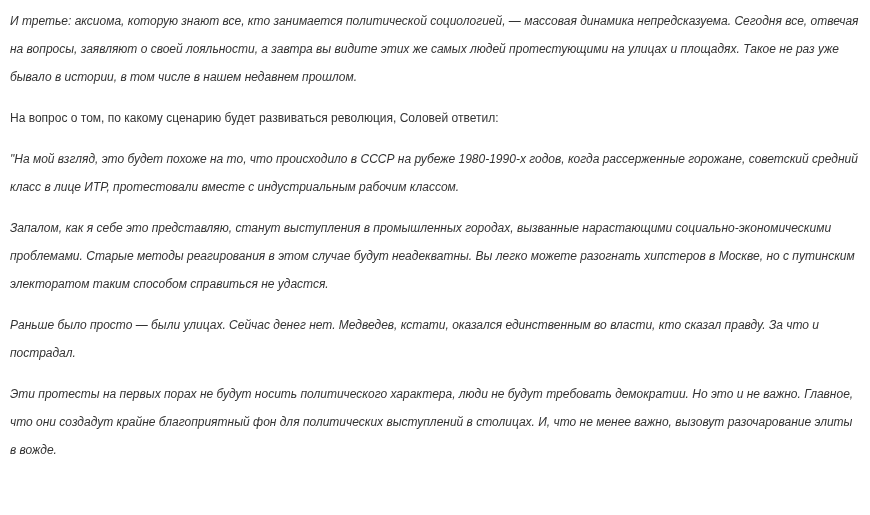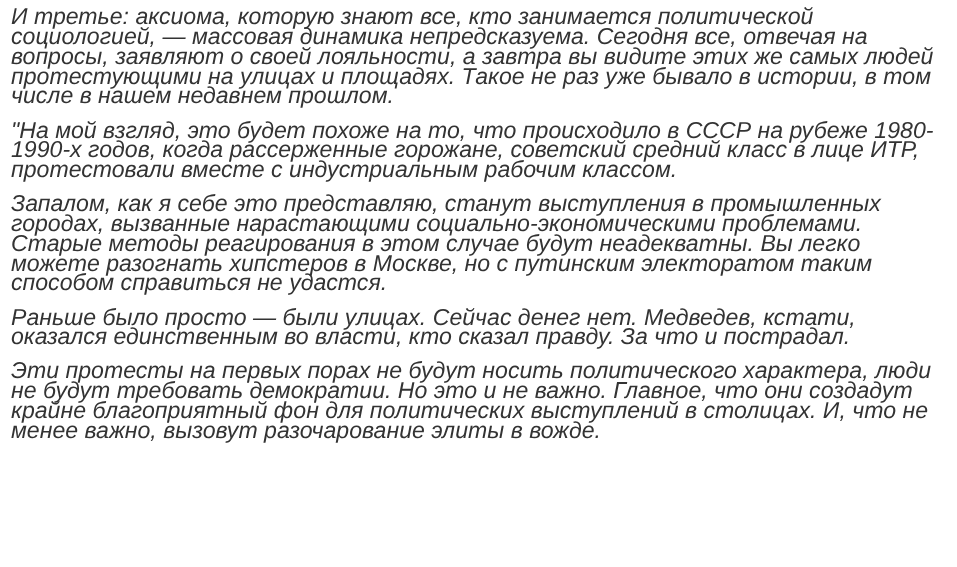--- a/index.html
+++ b/index.html
@@ -14,38 +14,39 @@
     font-family: "Liberation Sans", "DejaVu Sans", sans-serif;
   }
   .article {
     box-sizing: border-box;
     width: 870px;
     padding: 7px 10px 0 10px;
     color: #333333;
   }
   .para {
     margin: 0 0 13px 0;
-    font-size: 21px;
-    line-height: 18px;
+    font-size: 12px;
+    line-height: 28px;
     font-weight: 400;
     max-width: 852px;
   }
   .para.italic {
     font-style: italic;
   }
   .para.regular {
     font-style: normal;
   }
 </style>
 </head>
 <body>
 
 <div class="article">
   <p class="para italic">И третье: аксиома, которую знают все, кто занимается политической социологией, — массовая динамика непредсказуема. Сегодня все, отвечая на вопросы, заявляют о своей лояльности, а завтра вы видите этих же самых людей протестующими на улицах и площадях. Такое не раз уже бывало в истории, в том числе в нашем недавнем прошлом.</p>
 
+  <p class="para regular">На вопрос о том, по какому сценарию будет развиваться революция, Соловей ответил:</p>
 
   <p class="para italic">"На мой взгляд, это будет похоже на то, что происходило в СССР на рубеже 1980-1990-х годов, когда рассерженные горожане, советский средний класс в лице ИТР, протестовали вместе с индустриальным рабочим классом.</p>
 
   <p class="para italic">Запалом, как я себе это представляю, станут выступления в промышленных городах, вызванные нарастающими социально-экономическими проблемами. Старые методы реагирования в этом случае будут неадекватны. Вы легко можете разогнать хипстеров в Москве, но с путинским электоратом таким способом справиться не удастся.</p>
 
   <p class="para italic">Раньше было просто — были улицах. Сейчас денег нет. Медведев, кстати, оказался единственным во власти, кто сказал правду. За что и пострадал.</p>
 
   <p class="para italic">Эти протесты на первых порах не будут носить политического характера, люди не будут требовать демократии. Но это и не важно. Главное, что они создадут крайне благоприятный фон для политических выступлений в столицах. И, что не менее важно, вызовут разочарование элиты в вожде.</p>
 
 </div>

